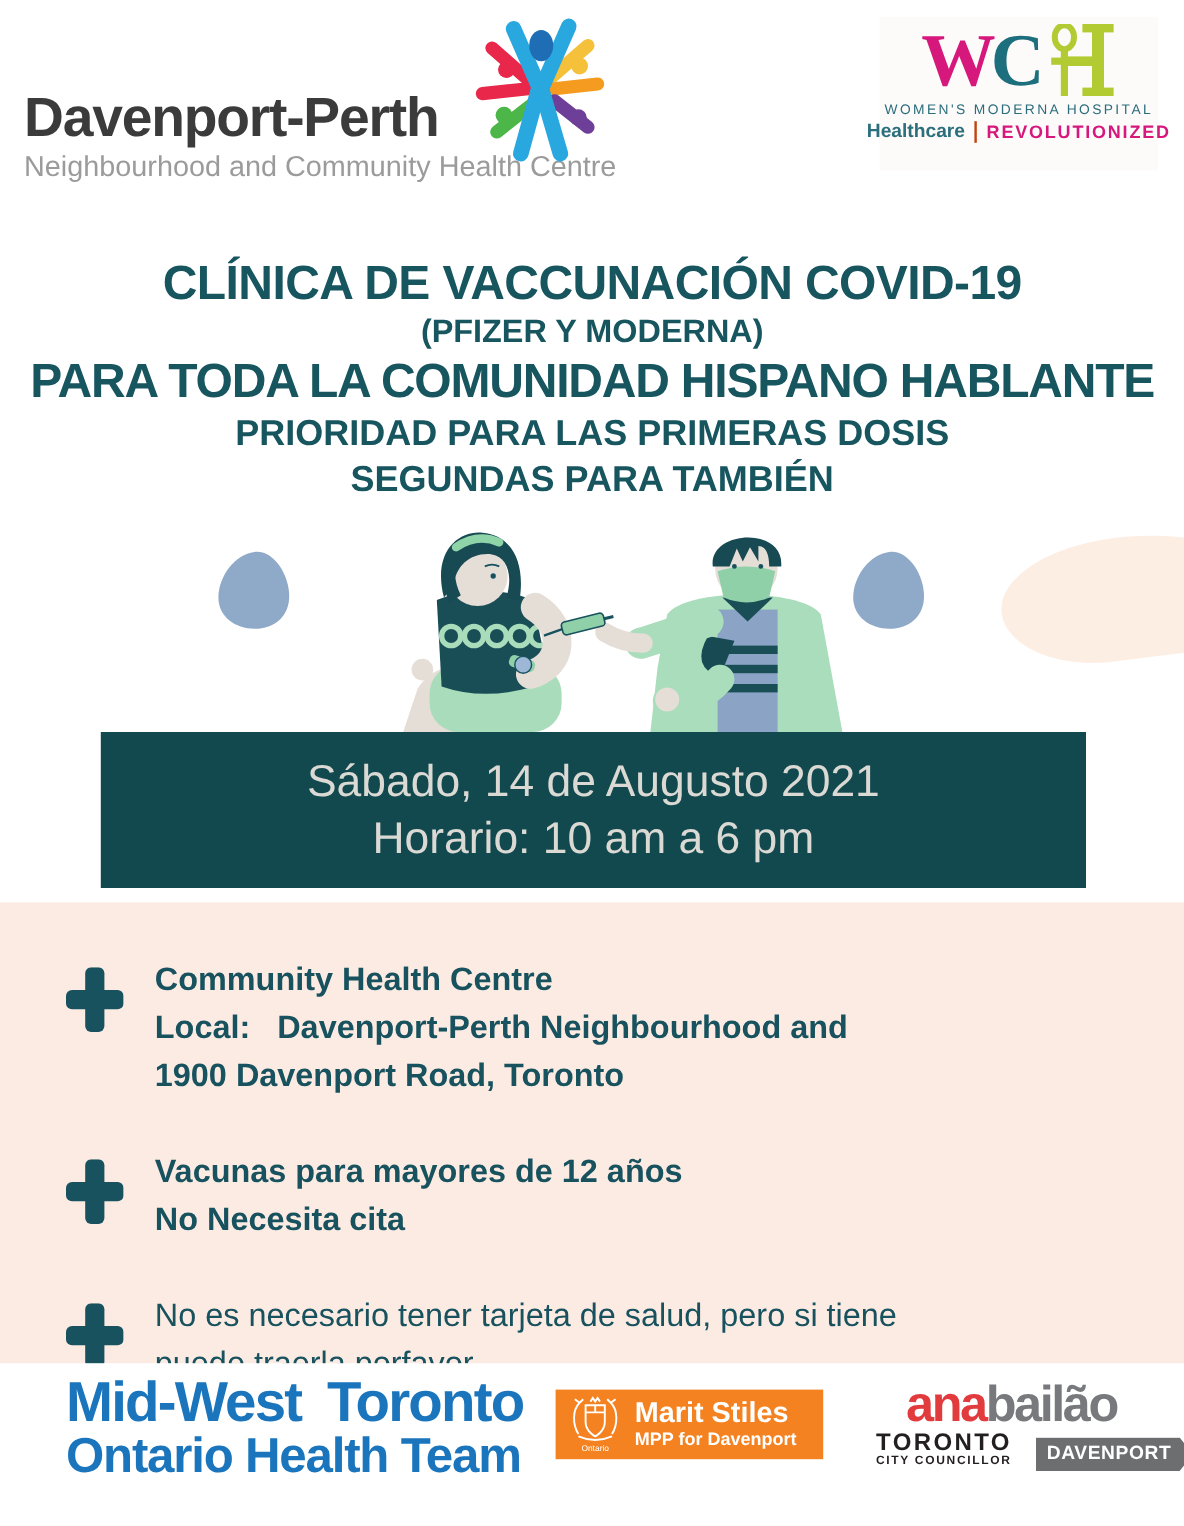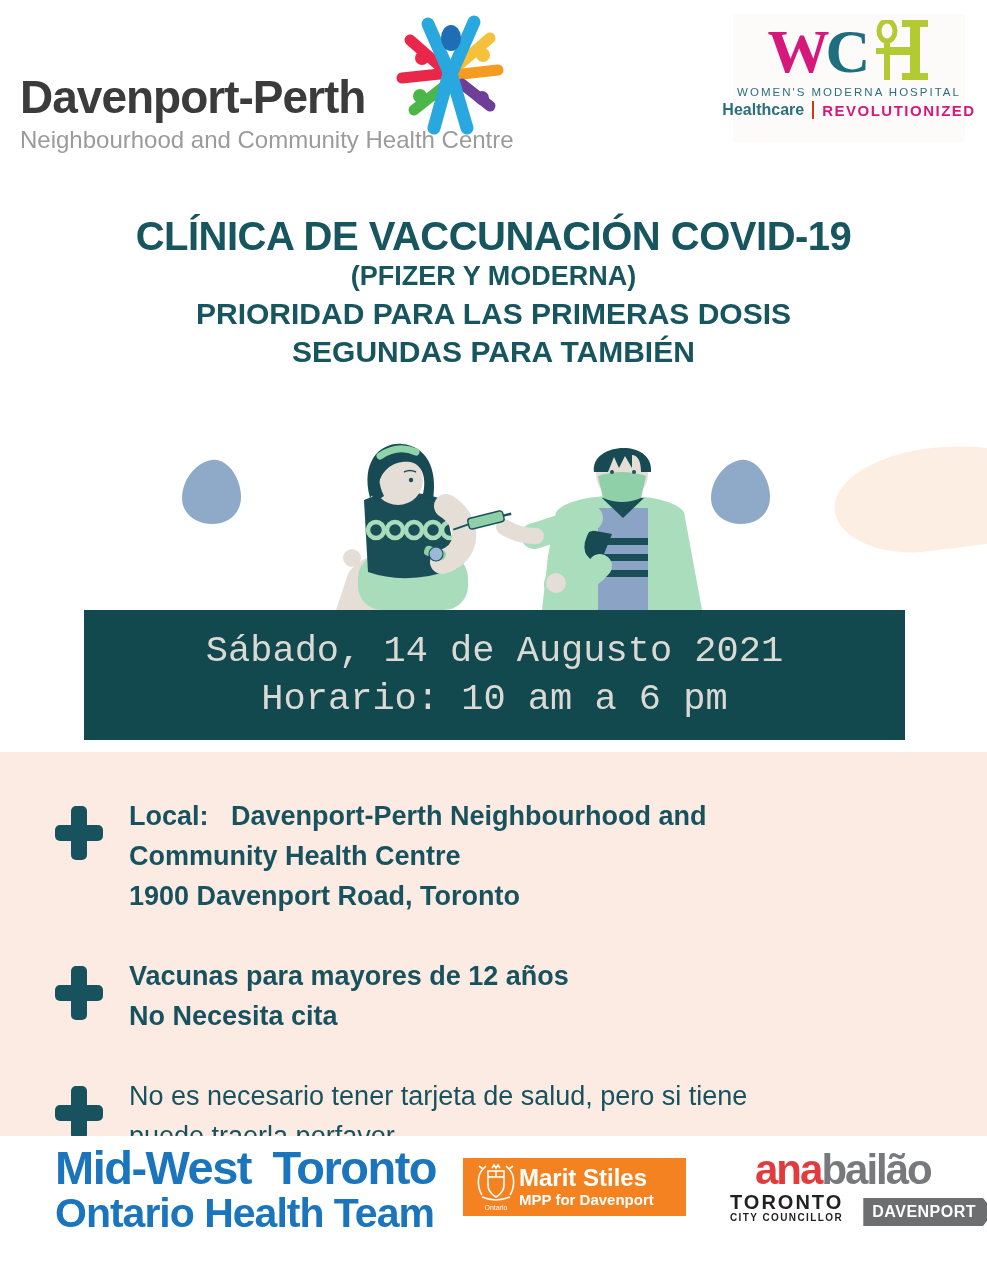--- a/index.html
+++ b/index.html
@@ -30,38 +30,38 @@
   .t3{font-size:40px;font-weight:bold;letter-spacing:-1px;line-height:1.1;margin-top:4px;}
   .t4{font-size:30px;font-weight:bold;line-height:1.2;margin-top:4px;}
   .t5{font-size:30px;font-weight:bold;line-height:1.2;margin-top:2px;}
 
   
   .illustration{position:absolute;left:0;top:438px;width:987px;height:172px;}
 
   
   .banner{position:absolute;left:84px;top:610px;width:821px;height:130px;background:#11494f;
           display:flex;flex-direction:column;align-items:center;justify-content:center;gap:6px;}
-  .banner-line{color:#dbd9d4;font-size:37px;font-weight:400;letter-spacing:0px;font-family:Liberation Mono, monospace;}
+  .banner-line{color:#dbd9d4;font-size:37px;font-weight:400;letter-spacing:0px;}
 
   
   .info-section{position:absolute;left:0;top:752px;width:987px;height:423px;background:#fcebe2;box-sizing:border-box;padding:44px 60px 0 55px;}
   .info-item{display:flex;align-items:flex-start;gap:26px;}
   .info-item + .info-item{margin-top:40px;}
   .plus-icon{flex:0 0 auto;margin-top:10px;}
   .info-text{color:#17525e;font-size:27px;line-height:40px;}
   .info-text.bold{font-weight:bold;}
   .info-line{white-space:pre-wrap;}
 
   
   .footer{position:absolute;left:0;top:1136px;width:987px;height:83px;background:#ffffff;}
   .mwt-logo{position:absolute;left:55px;top:8px;color:#1b75bc;font-weight:bold;}
   .mwt-line1{font-size:47px;letter-spacing:-1.5px;word-spacing:10px;line-height:1.0;}
   .mwt-line2{font-size:41px;letter-spacing:-1px;line-height:1.1;}
   .mpp-badge{position:absolute;left:463px;top:22px;width:223px;height:58px;background:#f58220;
-             display:flex;align-items:center;box-sizing:border-box;padding:4px 8px 4px 10px;}
+             display:flex;align-items:center;box-sizing:border-box;padding:4px 8px 4px 10px;gap:10px;}
   .mpp-crest{flex:0 0 auto;display:flex;flex-direction:column;align-items:center;}
   .mpp-crest-caption{color:#ffffff;font-size:7px;margin-top:1px;}
   .mpp-name{color:#ffffff;font-size:24px;font-weight:bold;line-height:1.05;}
   .mpp-role{color:#ffffff;font-size:15px;font-weight:bold;line-height:1.2;}
   .ana-logo{position:absolute;left:730px;top:14px;width:200px;}
   .ana-name{font-size:42px;font-weight:bold;letter-spacing:-2px;line-height:0.95;}
   .ana-first{color:#e23b3d;margin-left:25px;}
   .ana-last{color:#77797c;}
   .ana-row2{display:flex;align-items:flex-start;gap:20px;margin-top:2px;}
   .ana-city{color:#231f20;font-size:20px;font-weight:bold;letter-spacing:2px;line-height:1.0;}
@@ -121,20 +121,21 @@
       <div class="wch-line2">
         <span class="wch-hc">Healthcare</span>
         <span class="wch-rev">REVOLUTIONIZED</span>
       </div>
     </div>
   </div>
 
   <div class="title-block">
     <div class="t1">CLÍNICA DE VACCUNACIÓN COVID-19</div>
     <div class="t2">(PFIZER Y MODERNA)</div>
+    <div class="t3">PARA TODA LA COMUNIDAD HISPANO HABLANTE</div>
     <div class="t4">PRIORIDAD PARA LAS PRIMERAS DOSIS</div>
     <div class="t5">SEGUNDAS PARA TAMBIÉN</div>
   </div>
 
   <svg class="illustration" width="987" height="172" viewBox="0 0 987 172">
 
     <path d="M 987 10 C 910 2 848 28 836 60 C 826 92 868 118 922 114 L 987 106 Z" fill="#fdeee4"></path>
 
     <path d="M 212 22 C 196 24 182 42 182 60 C 182 76 196 86 212 86 C 229 86 241 75 241 59 C 241 41 228 20 212 22 Z" fill="#8fa9c9"></path>
     <path d="M 741 22 C 725 24 711 42 711 60 C 711 76 725 86 741 86 C 758 86 770 75 770 59 C 770 41 757 20 741 22 Z" fill="#8fa9c9"></path>
@@ -195,22 +196,22 @@
   <div class="info-section">
 
     <div class="info-item">
       <svg class="plus-icon" width="48" height="54" viewBox="0 0 48 54">
         <g fill="#17525e">
             <rect x="16" y="0" width="16" height="54" rx="5"></rect>
             <rect x="0" y="19" width="48" height="16" rx="5"></rect>
           </g>
       </svg>
       <div class="info-text bold">
+        <div class="info-line">Community Health Centre</div>
         <div class="info-line">Local:   Davenport-Perth Neighbourhood and</div>
-        <div class="info-line">Community Health Centre</div>
         <div class="info-line">1900 Davenport Road, Toronto</div>
       </div>
     </div>
 
     <div class="info-item">
       <svg class="plus-icon" width="48" height="54" viewBox="0 0 48 54">
         <g fill="#17525e">
             <rect x="16" y="0" width="16" height="54" rx="5"></rect>
             <rect x="0" y="19" width="48" height="16" rx="5"></rect>
           </g>

